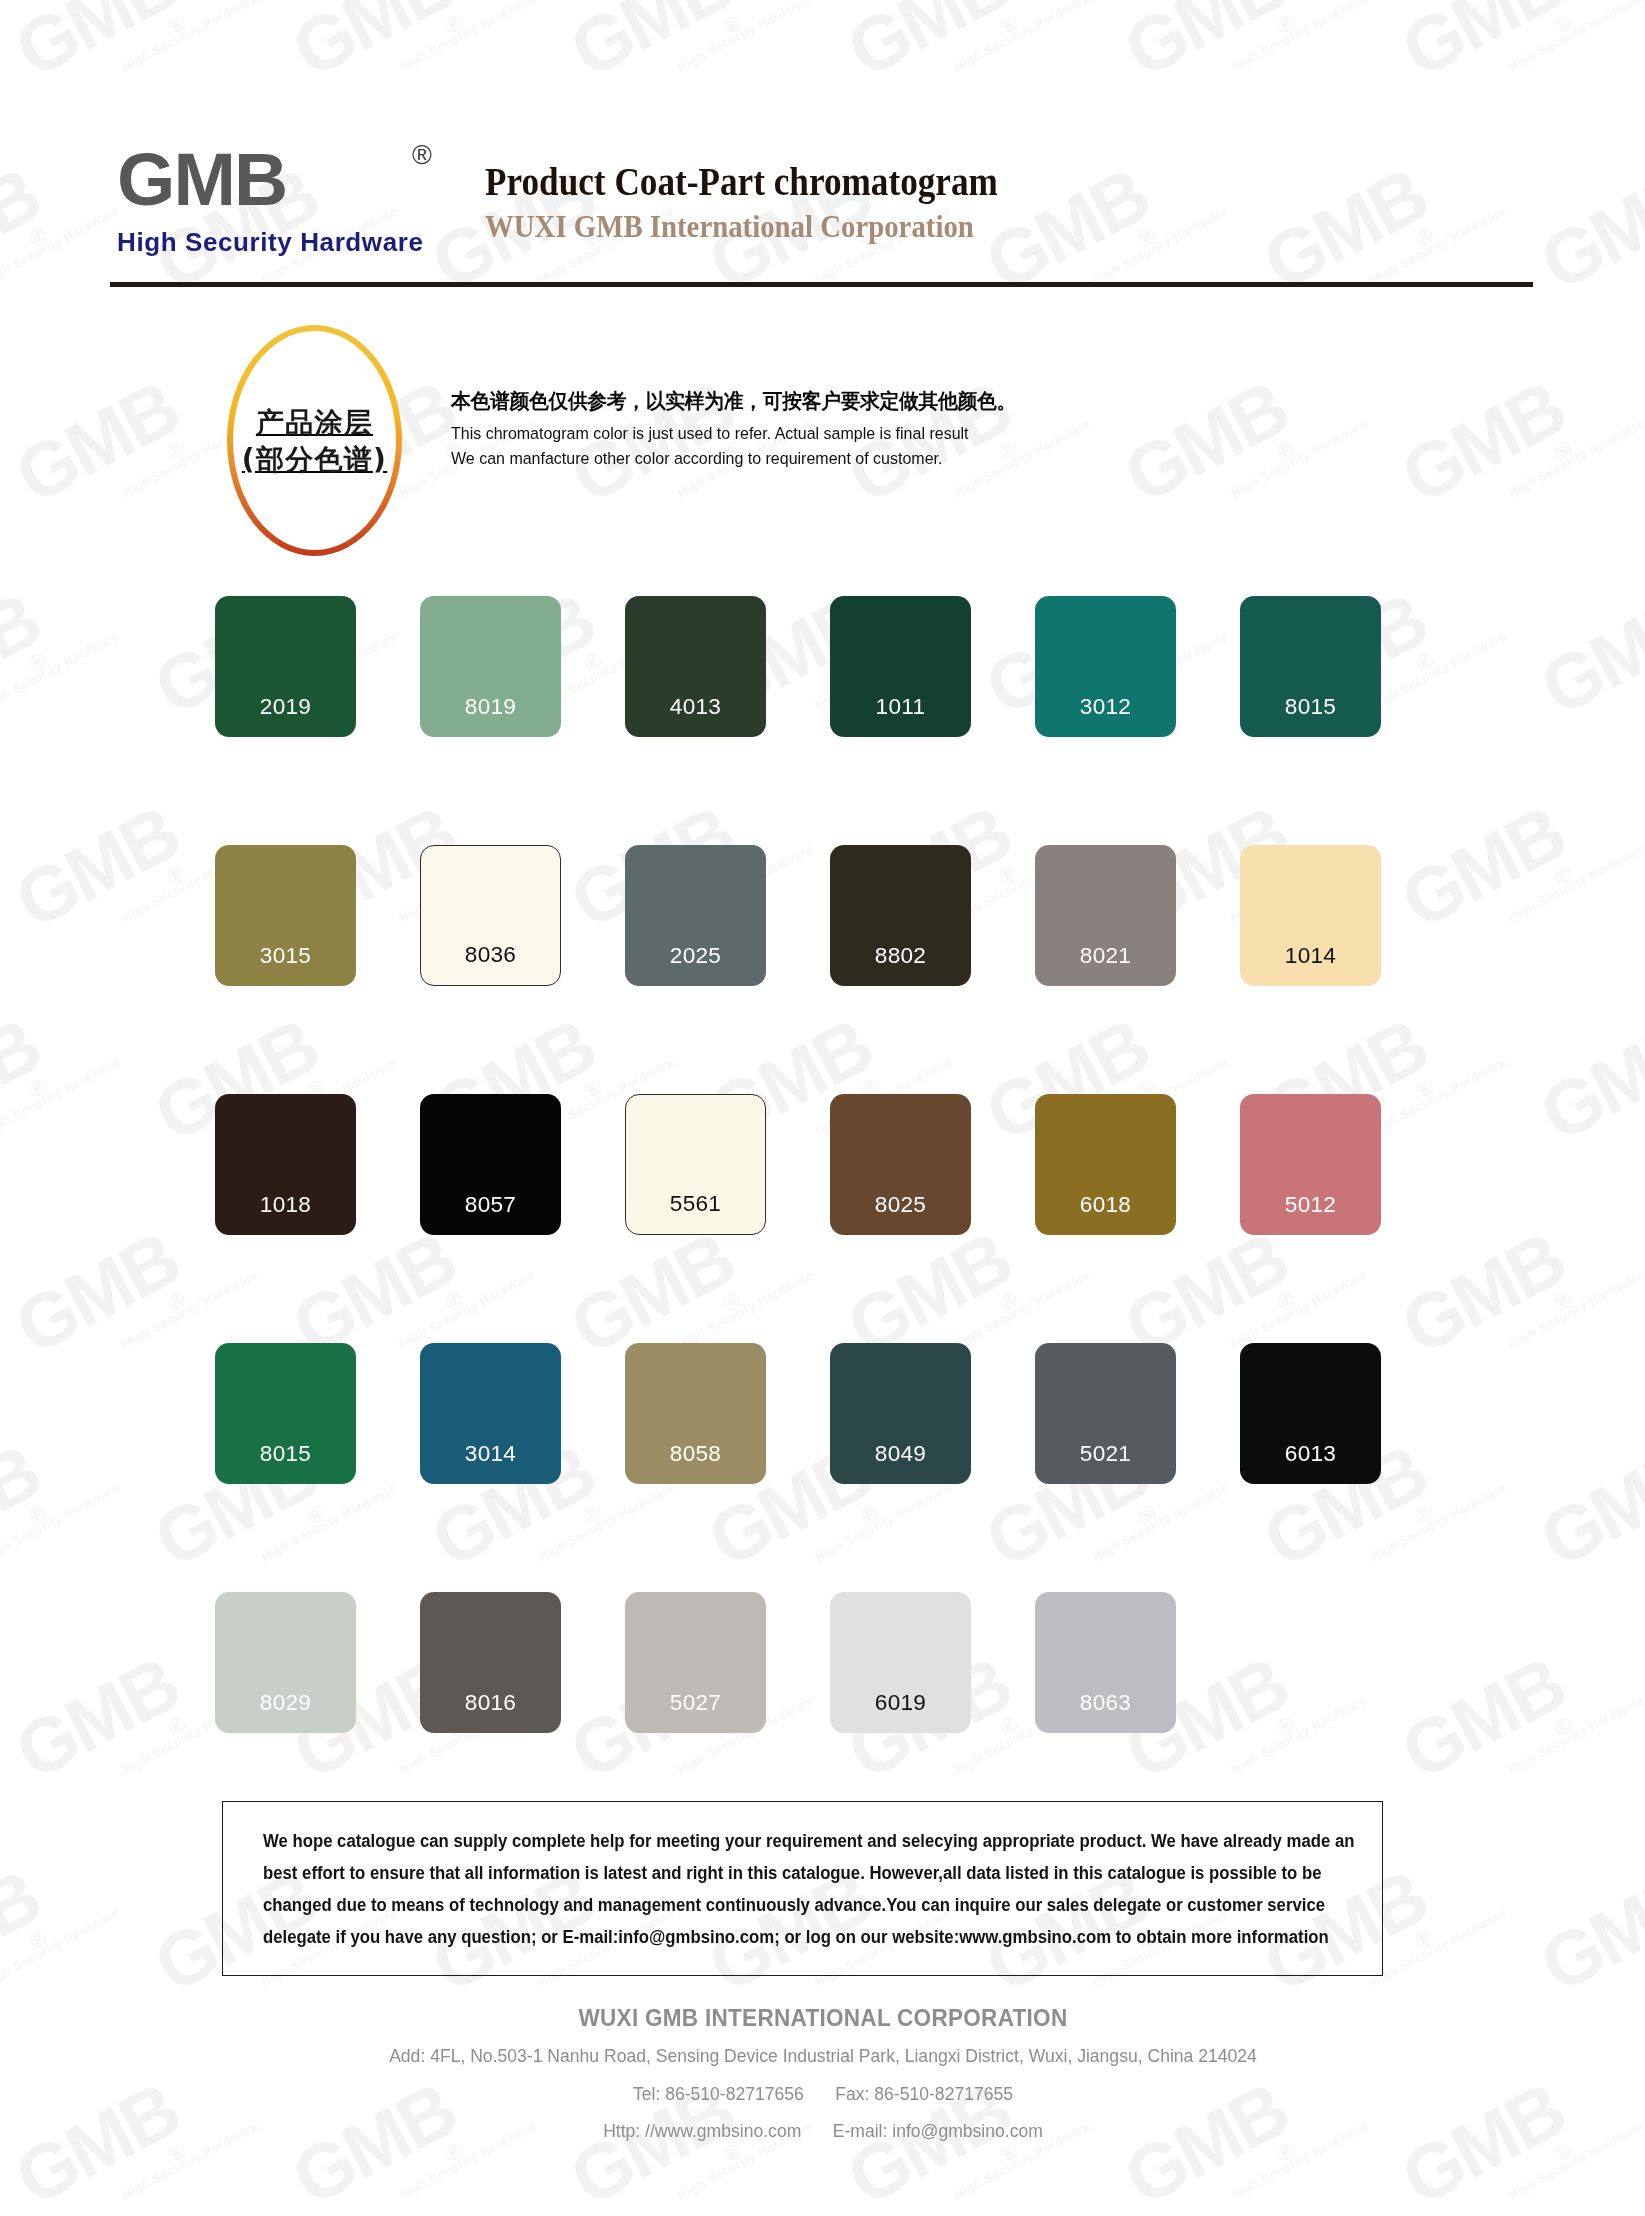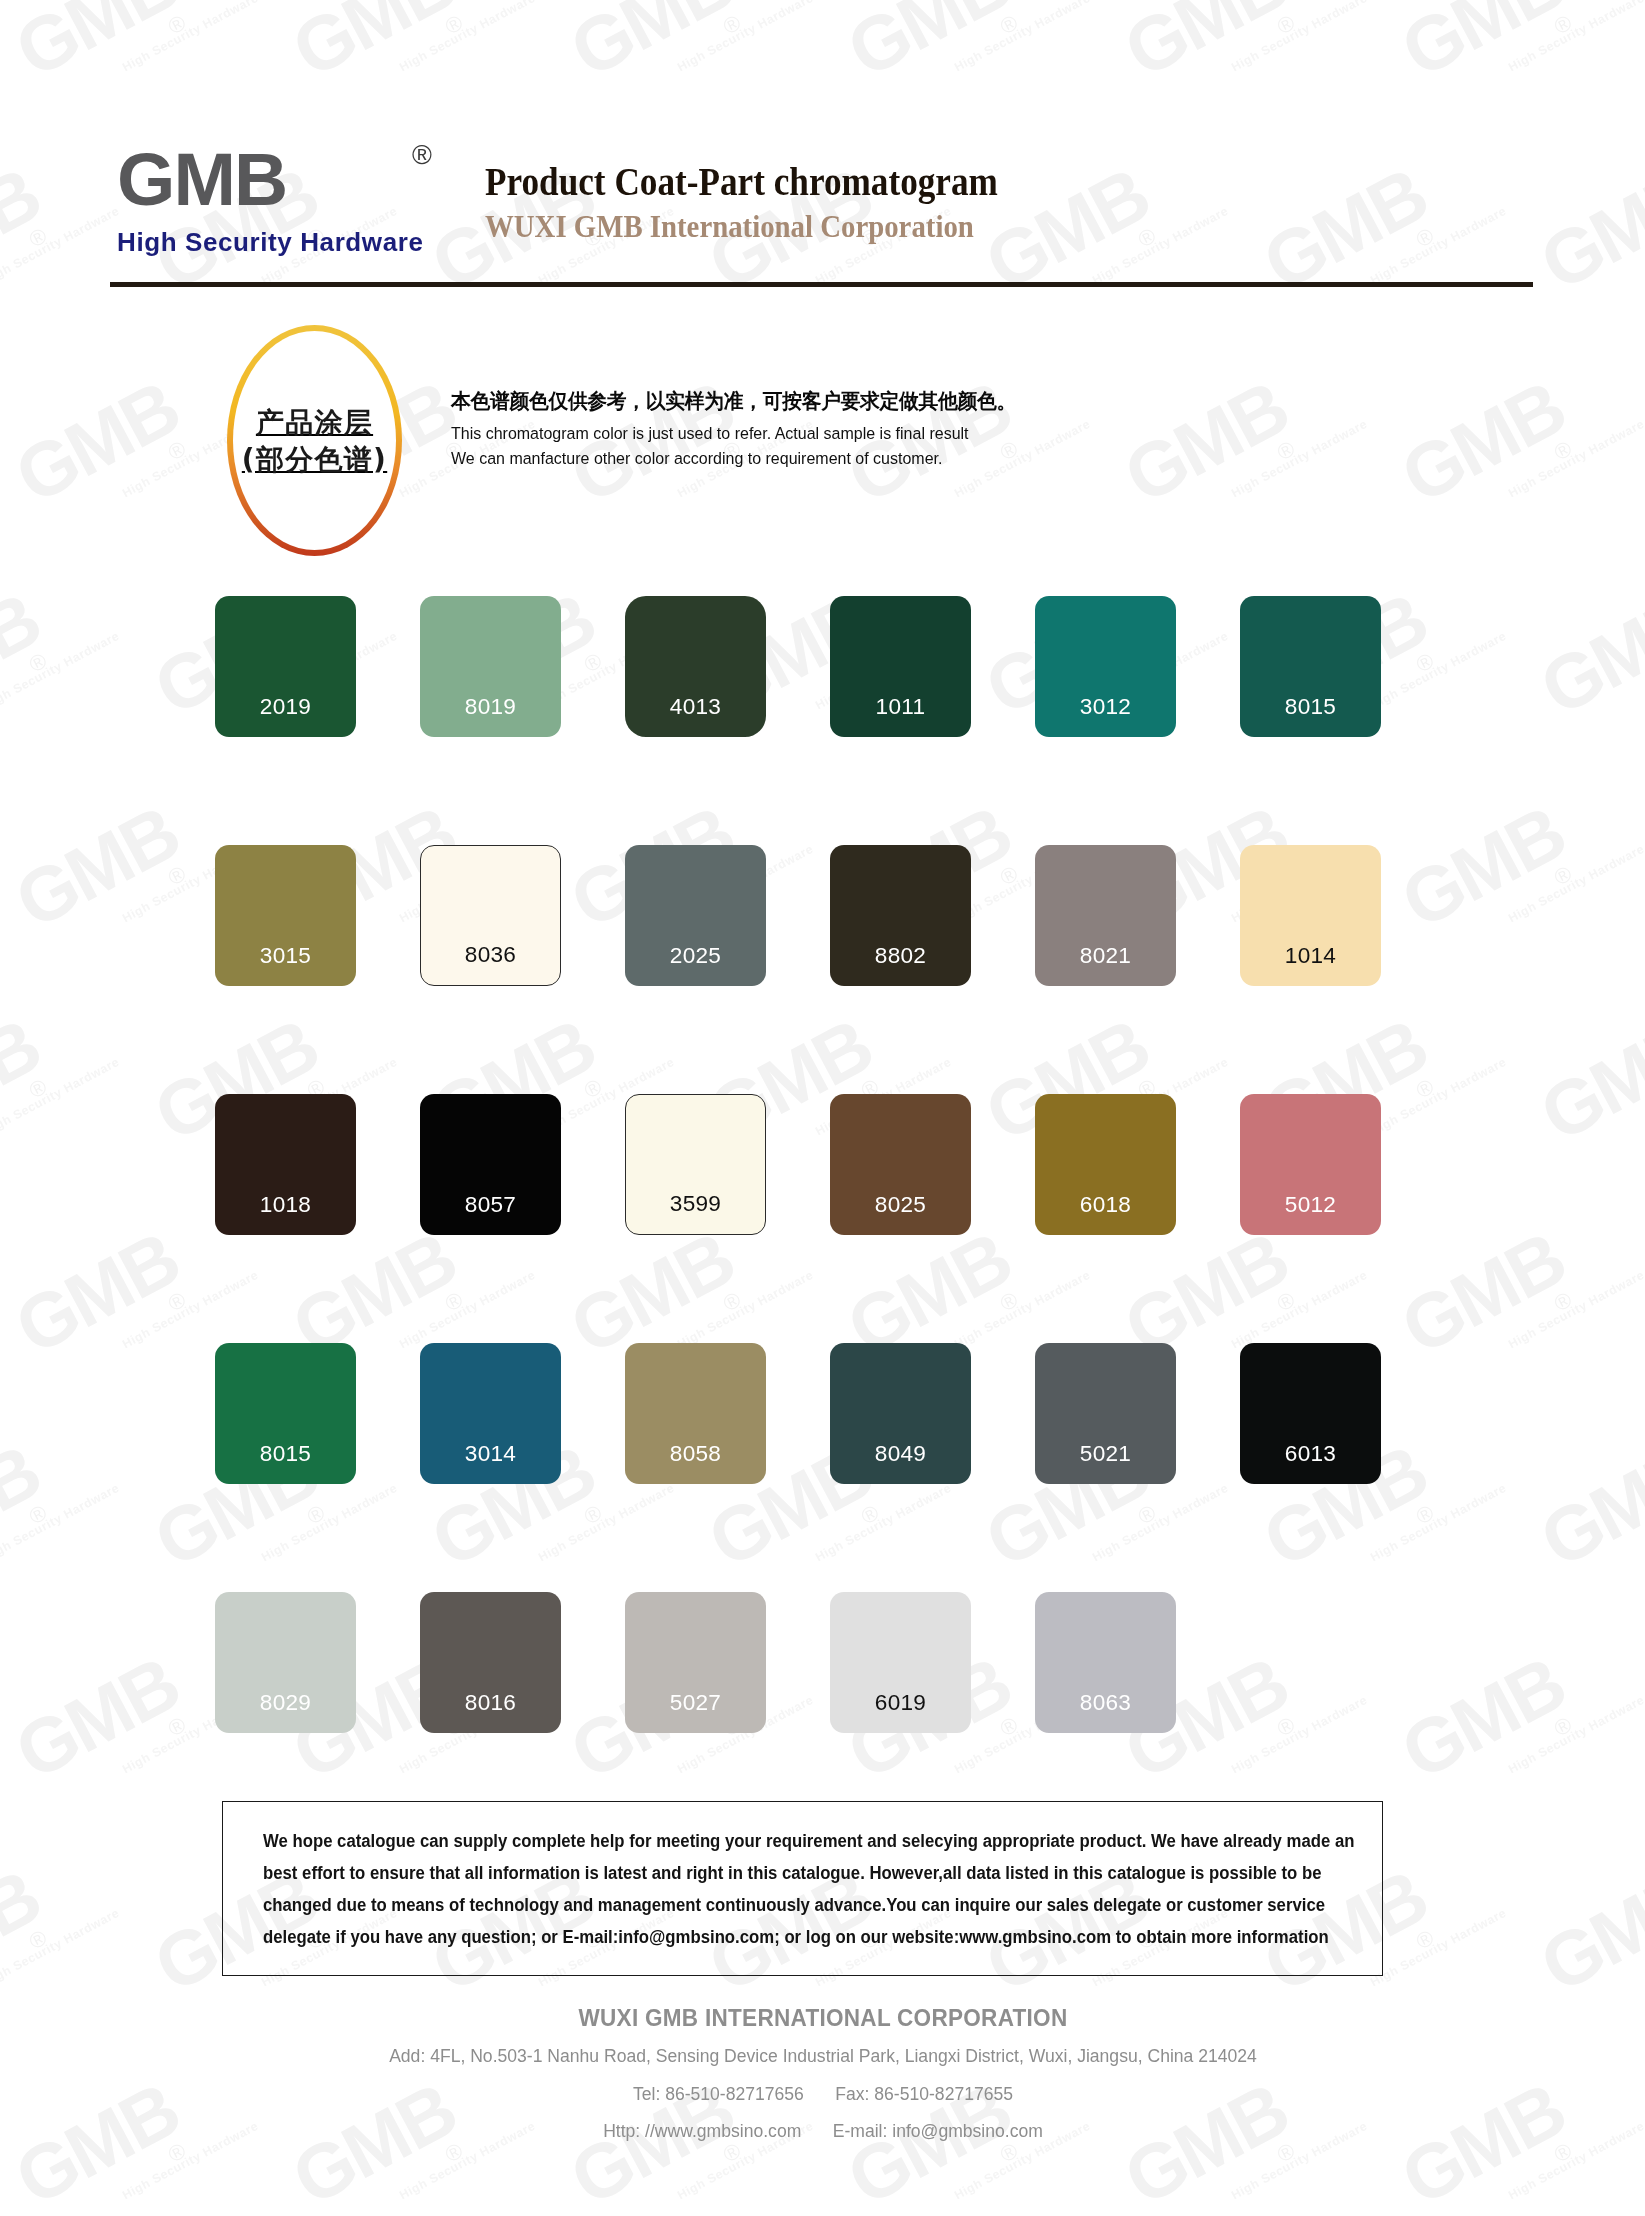--- a/index.html
+++ b/index.html
@@ -693,21 +693,21 @@
     </div>
 
     <div id="swatch-grid">
         <div class="swatch-row">
           <div class="swatch" style="background: rgb(26, 86, 50);">
             <div class="swatch-label">2019</div>
           </div>
           <div class="swatch" style="background: rgb(130, 173, 142);">
             <div class="swatch-label">8019</div>
           </div>
-          <div class="swatch" style="background: rgb(43, 61, 42); border-radius: 21px;">
+          <div class="swatch" style="background: rgb(43, 61, 42);">
             <div class="swatch-label">4013</div>
           </div>
           <div class="swatch" style="background: rgb(19, 64, 47);">
             <div class="swatch-label">1011</div>
           </div>
           <div class="swatch" style="background: #0f766e;">
             <div class="swatch-label">3012</div>
           </div>
           <div class="swatch" style="background: rgb(20, 90, 79);">
             <div class="swatch-label">8015</div>
@@ -734,21 +734,21 @@
           </div>
         </div>
         <div class="swatch-row">
           <div class="swatch" style="background: rgb(43, 28, 22);">
             <div class="swatch-label">1018</div>
           </div>
           <div class="swatch" style="background: rgb(5, 5, 5);">
             <div class="swatch-label">8057</div>
           </div>
           <div class="swatch outlined" style="background: rgb(251, 248, 232);">
-            <div class="swatch-label dark">3599</div>
+            <div class="swatch-label dark">5561</div>
           </div>
           <div class="swatch" style="background: rgb(103, 71, 46);">
             <div class="swatch-label">8025</div>
           </div>
           <div class="swatch" style="background: rgb(138, 111, 34);">
             <div class="swatch-label">6018</div>
           </div>
           <div class="swatch" style="background: rgb(200, 116, 120);">
             <div class="swatch-label">5012</div>
           </div>

